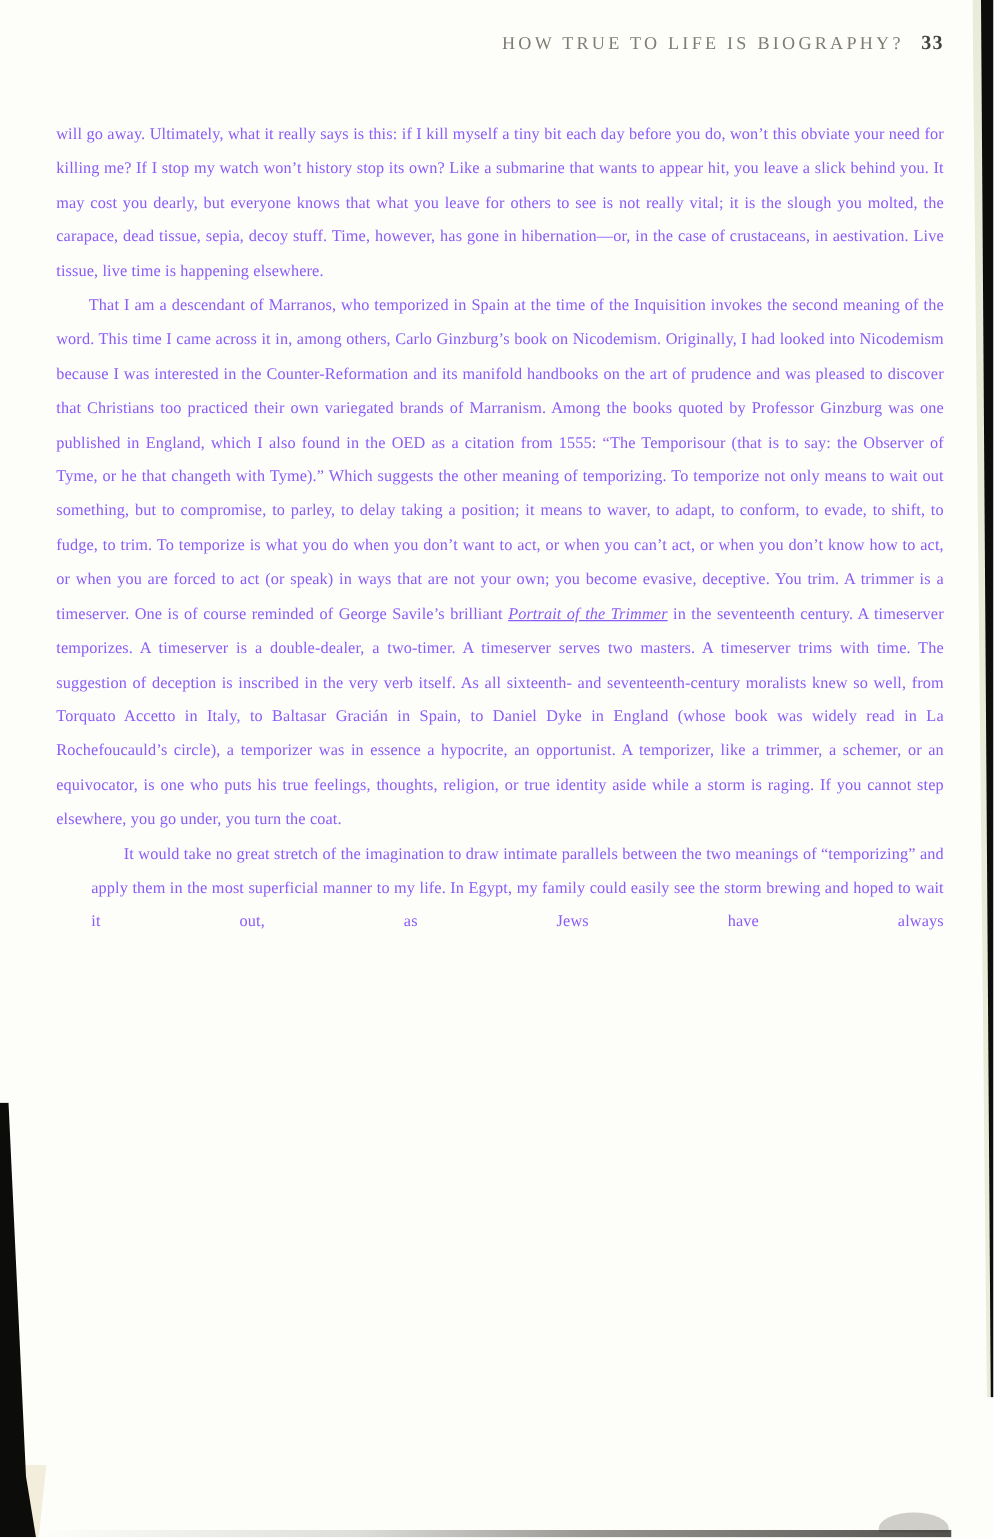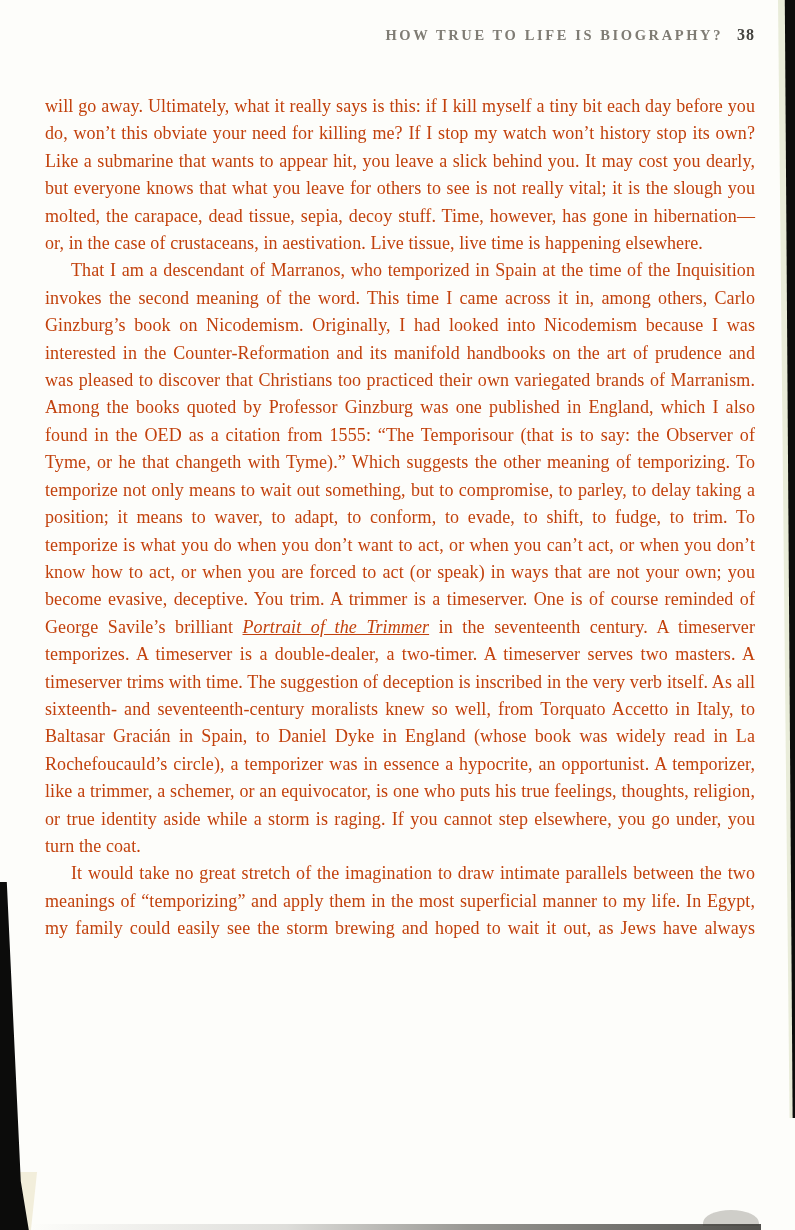--- a/index.html
+++ b/index.html
@@ -23,47 +23,47 @@
     right: 40px;
     display: flex;
     align-items: baseline;
     gap: 14px;
     white-space: nowrap;
   }
   .rh-title {
     font-size: 14.5px;
     letter-spacing: 2.6px;
     color: #7f7c74;
-    font-weight: 700;
+    font-weight: 400;
   }
   .rh-num {
     font-size: 16px;
     font-weight: 700;
     letter-spacing: 1px;
     color: #454440;
   }
 
   
   .text-block {
     position: absolute;
     left: 45px;
     top: 93px;
     width: 710px;
-    color: #c2410c;
-    font-size: 18px;
+    color: #8b5cf6;
+    font-size: 13px;
     line-height: 27.4px;
     text-align: justify;
     letter-spacing: 0.1px;
   }
   .text-block p {
     margin: 0;
     padding: 0;
   }
   .text-block p.indent { text-indent: 26px; }
-  .text-block p.cont-next { text-align-last: justify; }
+  .text-block p.cont-next { text-align-last: justify; margin-left: 28px; }
   .text-block .ital { font-style: italic; text-decoration: underline; }
 
   
   .edge-right {
     position: absolute;
     top: 0;
     right: 0;
     width: 34px;
     height: 1118px;
     pointer-events: none;
@@ -131,21 +131,21 @@
     pointer-events: none;
   }
 </style>
 </head>
 <body>
 
 <div class="page">
 
   <div class="running-head">
     <span class="rh-title">HOW TRUE TO LIFE IS BIOGRAPHY?</span>
-    <span class="rh-num">38</span>
+    <span class="rh-num">33</span>
   </div>
 
   <div class="text-block" id="paragraphs">
       <p><span>will go away. Ultimately, what it really says is this: if I kill myself a tiny bit each day before you do, won’t this obviate your need for killing me? If I stop my watch won’t history stop its own? Like a submarine that wants to appear hit, you leave a slick behind you. It may cost you dearly, but everyone knows that what you leave for others to see is not really vital; it is the slough you molted, the carapace, dead tissue, sepia, decoy stuff. Time, however, has gone in hibernation—or, in the case of crustaceans, in aestivation. Live tissue, live time is happening elsewhere.</span></p>
       <p class="indent"><span>That I am a descendant of Marranos, who temporized in Spain at the time of the Inquisition invokes the second meaning of the word. This time I came across it in, among others, Carlo Ginzburg’s book on Nicodemism. Originally, I had looked into Nicodemism because I was interested in the Counter-Reformation and its manifold handbooks on the art of prudence and was pleased to discover that Christians too practiced their own variegated brands of Marranism. Among the books quoted by Professor Ginzburg was one published in England, which I also found in the OED as a citation from 1555: “The Temporisour (that is to say: the Observer of Tyme, or he that changeth with Tyme).” Which suggests the other meaning of temporizing. To temporize not only means to wait out something, but to compromise, to parley, to delay taking a position; it means to waver, to adapt, to conform, to evade, to shift, to fudge, to trim. To temporize is what you do when you don’t want to act, or when you can’t act, or when you don’t know how to act, or when you are forced to act (or speak) in ways that are not your own; you become evasive, deceptive. You trim. A trimmer is a timeserver. One is of course reminded of George Savile’s brilliant </span><span class="ital">Portrait of the Trimmer</span><span> in the seventeenth century. A timeserver temporizes. A timeserver is a double-dealer, a two-timer. A timeserver serves two masters. A timeserver trims with time. The suggestion of deception is inscribed in the very verb itself. As all sixteenth- and seventeenth-century moralists knew so well, from Torquato Accetto in Italy, to Baltasar Gracián in Spain, to Daniel Dyke in England (whose book was widely read in La Rochefoucauld’s circle), a temporizer was in essence a hypocrite, an opportunist. A temporizer, like a trimmer, a schemer, or an equivocator, is one who puts his true feelings, thoughts, religion, or true identity aside while a storm is raging. If you cannot step elsewhere, you go under, you turn the coat.</span></p>
       <p class="indent cont-next"><span>It would take no great stretch of the imagination to draw intimate parallels between the two meanings of “temporizing” and apply them in the most superficial manner to my life. In Egypt, my family could easily see the storm brewing and hoped to wait it out, as Jews have always</span></p>
     </div>
 
   <div class="edge-right">
     <div class="strip"></div>

